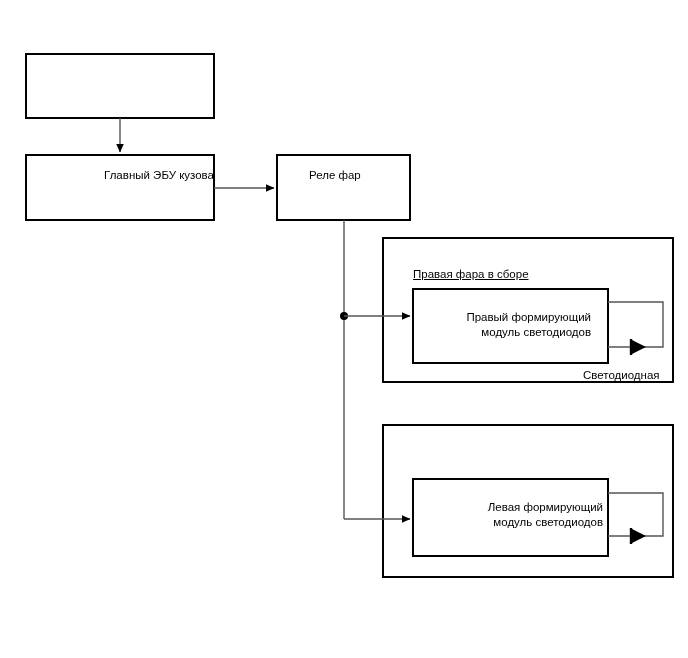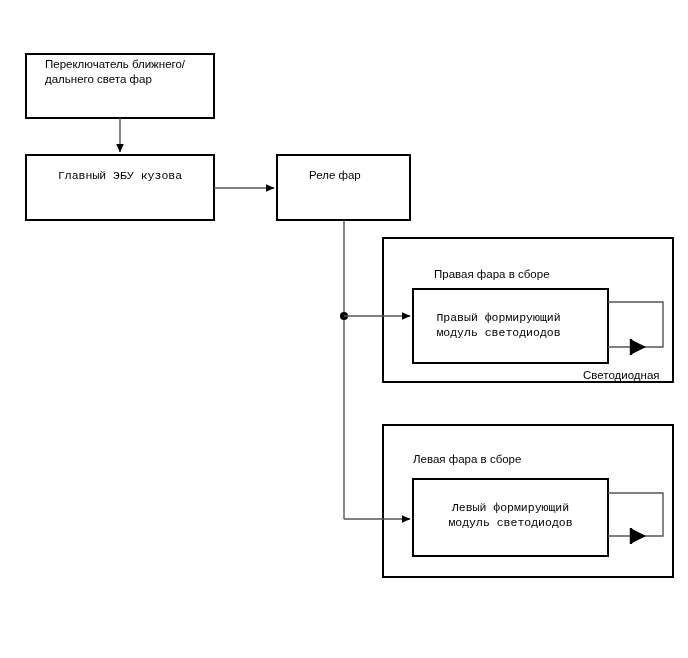--- a/index.html
+++ b/index.html
@@ -25,22 +25,21 @@
   .node-label {
     position: absolute;
     font-family: "Liberation Sans", sans-serif;
     font-size: 11.5px;
     color: #000000;
     line-height: 15px;
     white-space: pre-line;
     text-align: left;
   }
   .center-label {
-    text-align: center;
-    font-family: Liberation Mono, monospace;
+    text-align: right;
   }
 </style>
 </head>
 <body>
 
 <div id="canvas">
 
   <svg class="svg-layer" viewBox="0 0 688 658" xmlns="http://www.w3.org/2000/svg">
 
     <defs>
@@ -83,32 +82,29 @@
     </g>
 
     <polyline points="608,493 663,493 663,536 608,536" fill="none" stroke="#555555" stroke-width="1.4"></polyline>
     <g>
       <path d="M646,536 L632,529 L632,543 Z" fill="#000000"></path>
       <line x1="631" y1="528" x2="631" y2="544" stroke="#000000" stroke-width="2.4"></line>
     </g>
 
   </svg>
 
-  <div class="node-label" style="left:45px; top:57px; width:165px;">Переключатель ближнего/
-дальнего света фар</div>
 
   <div class="node-label center-label" style="left:26px; top:168px; width:188px;">Главный ЭБУ кузова</div>
 
   <div class="node-label" style="left:292px; top:168px; width:120px;padding-left:17px;">Реле фар</div>
 
-  <div class="node-label" style="left:434px; top:267px; width:200px;">Правая фара в сборе</div>
+  <div class="node-label" style="left:413px; top:267px; width:200px;text-decoration:underline;">Правая фара в сборе</div>
 
   <div class="node-label center-label" style="left:406px; top:310px; width:185px;">Правый формирующий
 модуль светодиодов</div>
 
   <div class="node-label" style="left:583px; top:368px; width:110px;">Светодиодная</div>
 
-  <div class="node-label" style="left:413px; top:452px; width:200px;">Левая фара в сборе</div>
 
-  <div class="node-label center-label" style="left:418px; top:500px; width:185px;">Левый формирующий
+  <div class="node-label center-label" style="left:418px; top:500px; width:185px;">Левая формирующий
 модуль светодиодов</div>
 
 </div>
 
 </body></html>

